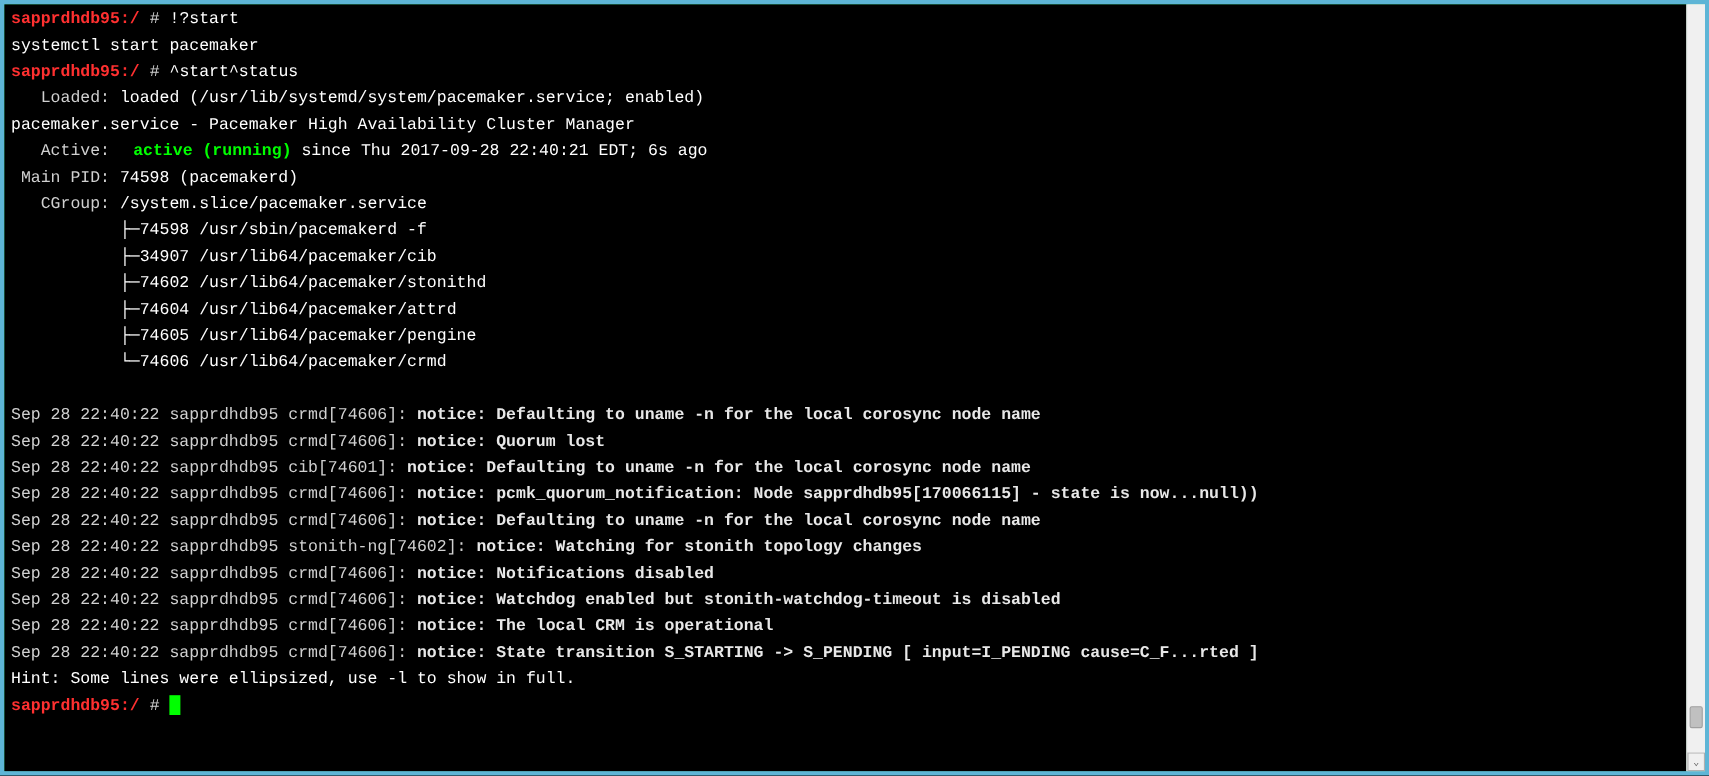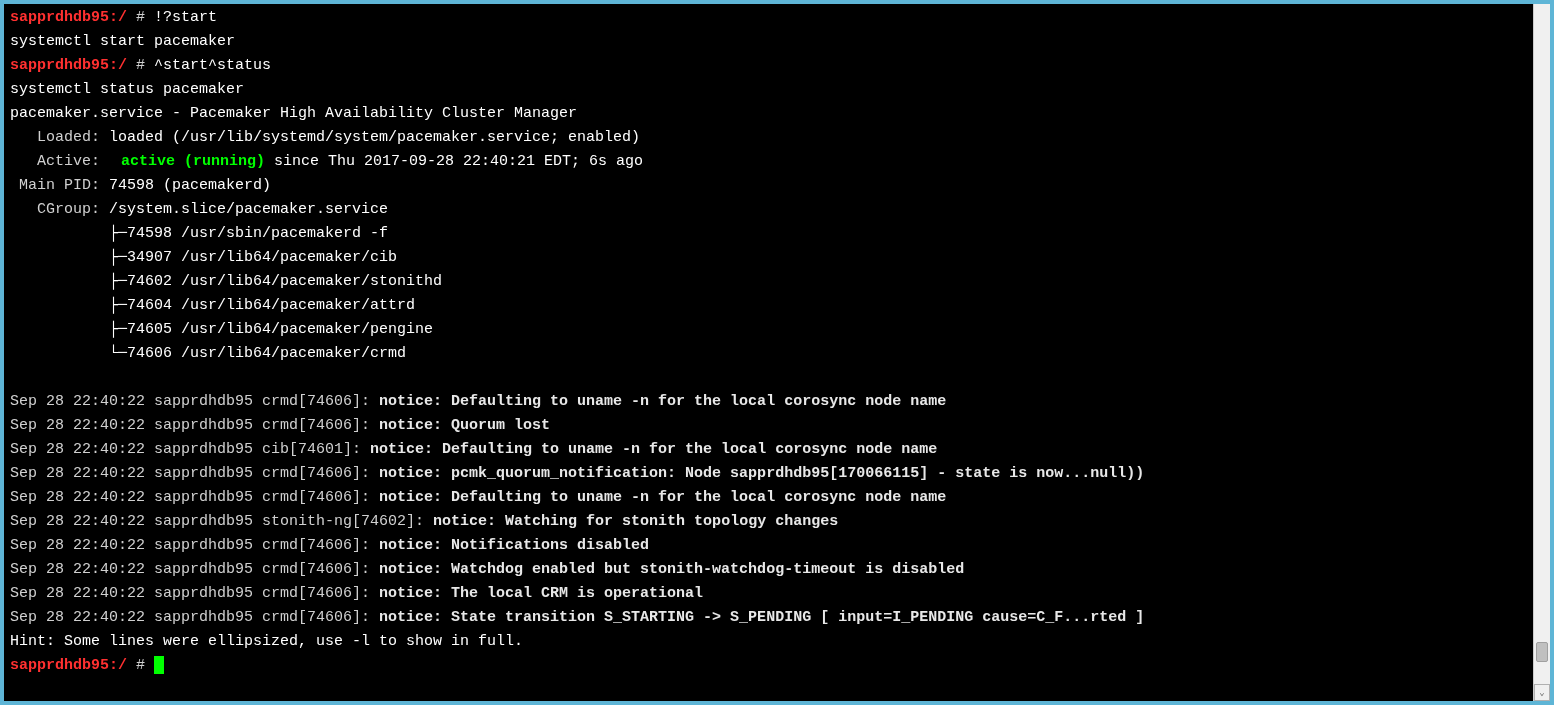--- a/index.html
+++ b/index.html
@@ -73,24 +73,23 @@
     }
   </style>
 </head>
 <body>
 
 <div class="terminal-window">
   <div class="terminal-content">
     <div class="line"><span class="prompt-host">sapprdhdb95:/</span> <span class="prompt-sym">#</span> <span class="cmd">!?start</span></div>
     <div class="line cmd">systemctl start pacemaker</div>
     <div class="line"><span class="prompt-host">sapprdhdb95:/</span> <span class="prompt-sym">#</span> <span class="cmd">^start^status</span></div>
-    <div class="line cmd">systemctl status pacemaker</div>
 
+    <div class="line"><span class="label">   Loaded:</span><span class="cmd"> loaded (/usr/lib/systemd/system/pacemaker.service; enabled)</span></div>
     <div class="line cmd">pacemaker.service - Pacemaker High Availability Cluster Manager</div>
-    <div class="line"><span class="label">   Loaded:</span><span class="cmd"> loaded (/usr/lib/systemd/system/pacemaker.service; enabled)</span></div>
     <div class="line"><span class="label">   Active: </span><span class="green">active (running)</span><span class="cmd"> since Thu 2017-09-28 22:40:21 EDT; 6s ago</span></div>
     <div class="line"><span class="label"> Main PID:</span><span class="cmd"> 74598 (pacemakerd)</span></div>
     <div class="line"><span class="label">   CGroup:</span><span class="cmd"> /system.slice/pacemaker.service</span></div>
     <div class="line cmd">           ├─74598 /usr/sbin/pacemakerd -f</div>
     <div class="line cmd">           ├─34907 /usr/lib64/pacemaker/cib</div>
     <div class="line cmd">           ├─74602 /usr/lib64/pacemaker/stonithd</div>
     <div class="line cmd">           ├─74604 /usr/lib64/pacemaker/attrd</div>
     <div class="line cmd">           ├─74605 /usr/lib64/pacemaker/pengine</div>
     <div class="line cmd">           └─74606 /usr/lib64/pacemaker/crmd</div>
     <div class="line">&nbsp;</div>

